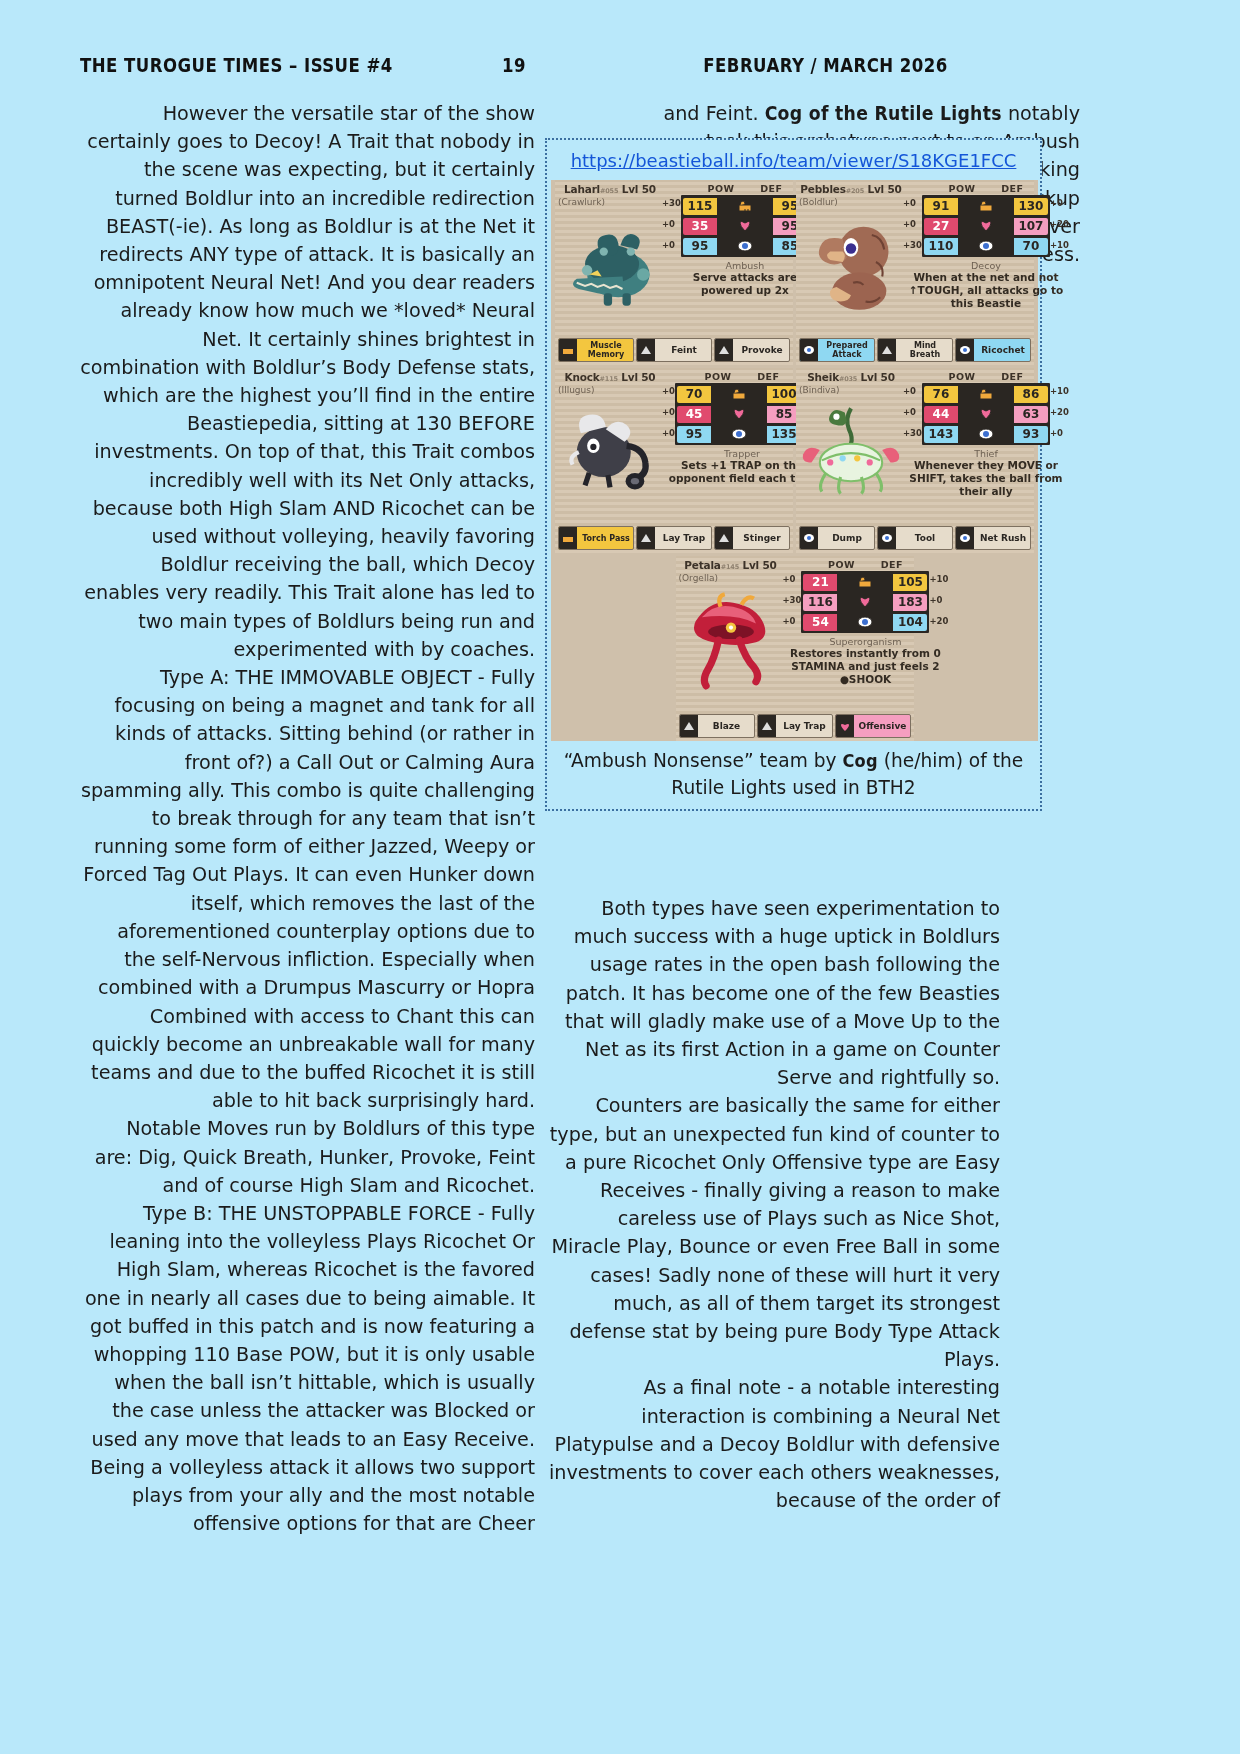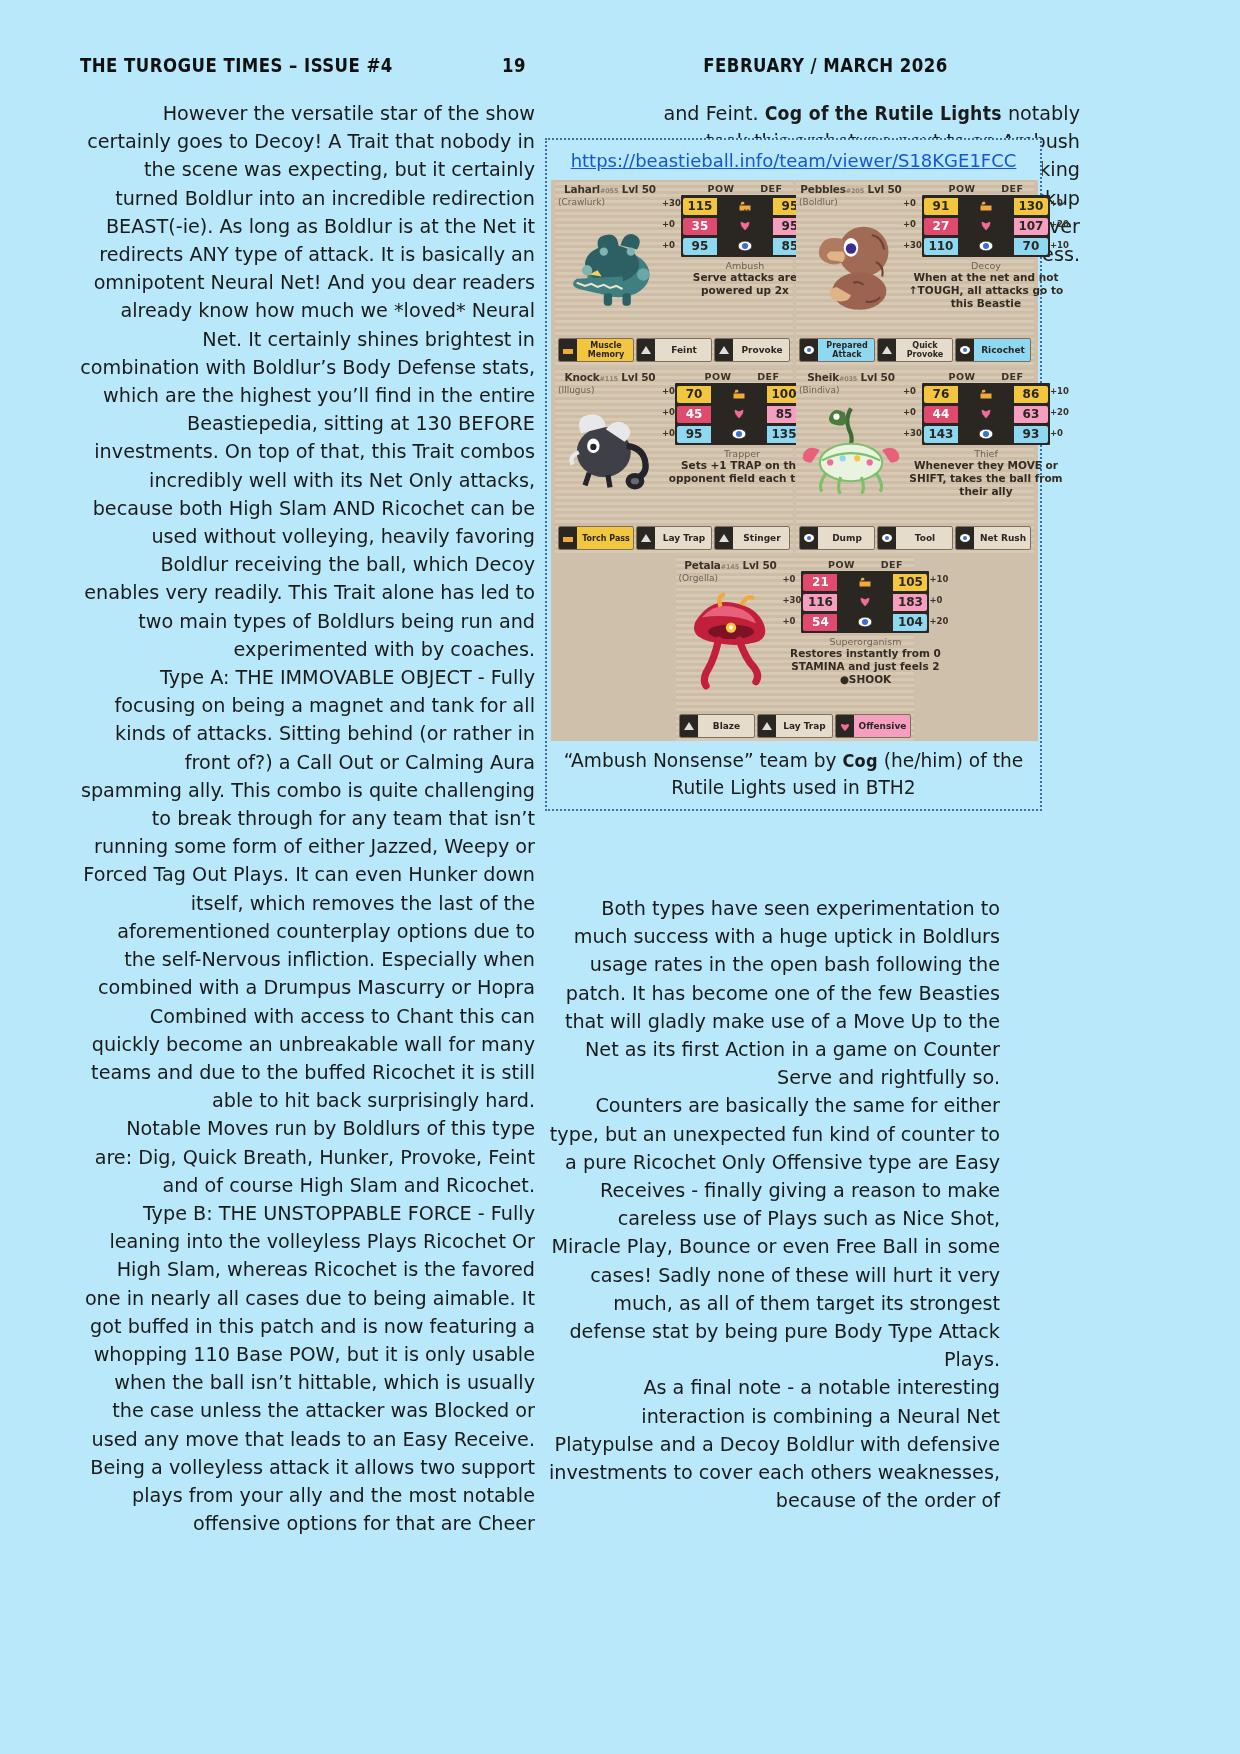--- a/index.html
+++ b/index.html
@@ -375,21 +375,21 @@
                   </svg>
                 </span>
                 <span class="mlbl two">Prepared Attack</span>
               </div>
             <div class="move m-neutral">
                 <span class="mico">
                   <svg width="12" height="11" viewBox="0 0 12 11">
                     <path d="M6 1 L11 9 H1z" fill="#dedede"></path>
                   </svg>
                 </span>
-                <span class="mlbl two">Quick Provoke</span>
+                <span class="mlbl two">Mind Breath</span>
               </div>
             <div class="move m-mind">
                 <span class="mico">
                   <svg width="12" height="11" viewBox="0 0 12 11">
                     <ellipse cx="6" cy="5" rx="5" ry="4" fill="#fff"></ellipse>
                     <circle cx="6" cy="5" r="2" fill="#3c6fd0"></circle>
                   </svg>
                 </span>
                 <span class="mlbl">Ricochet</span>
               </div>

